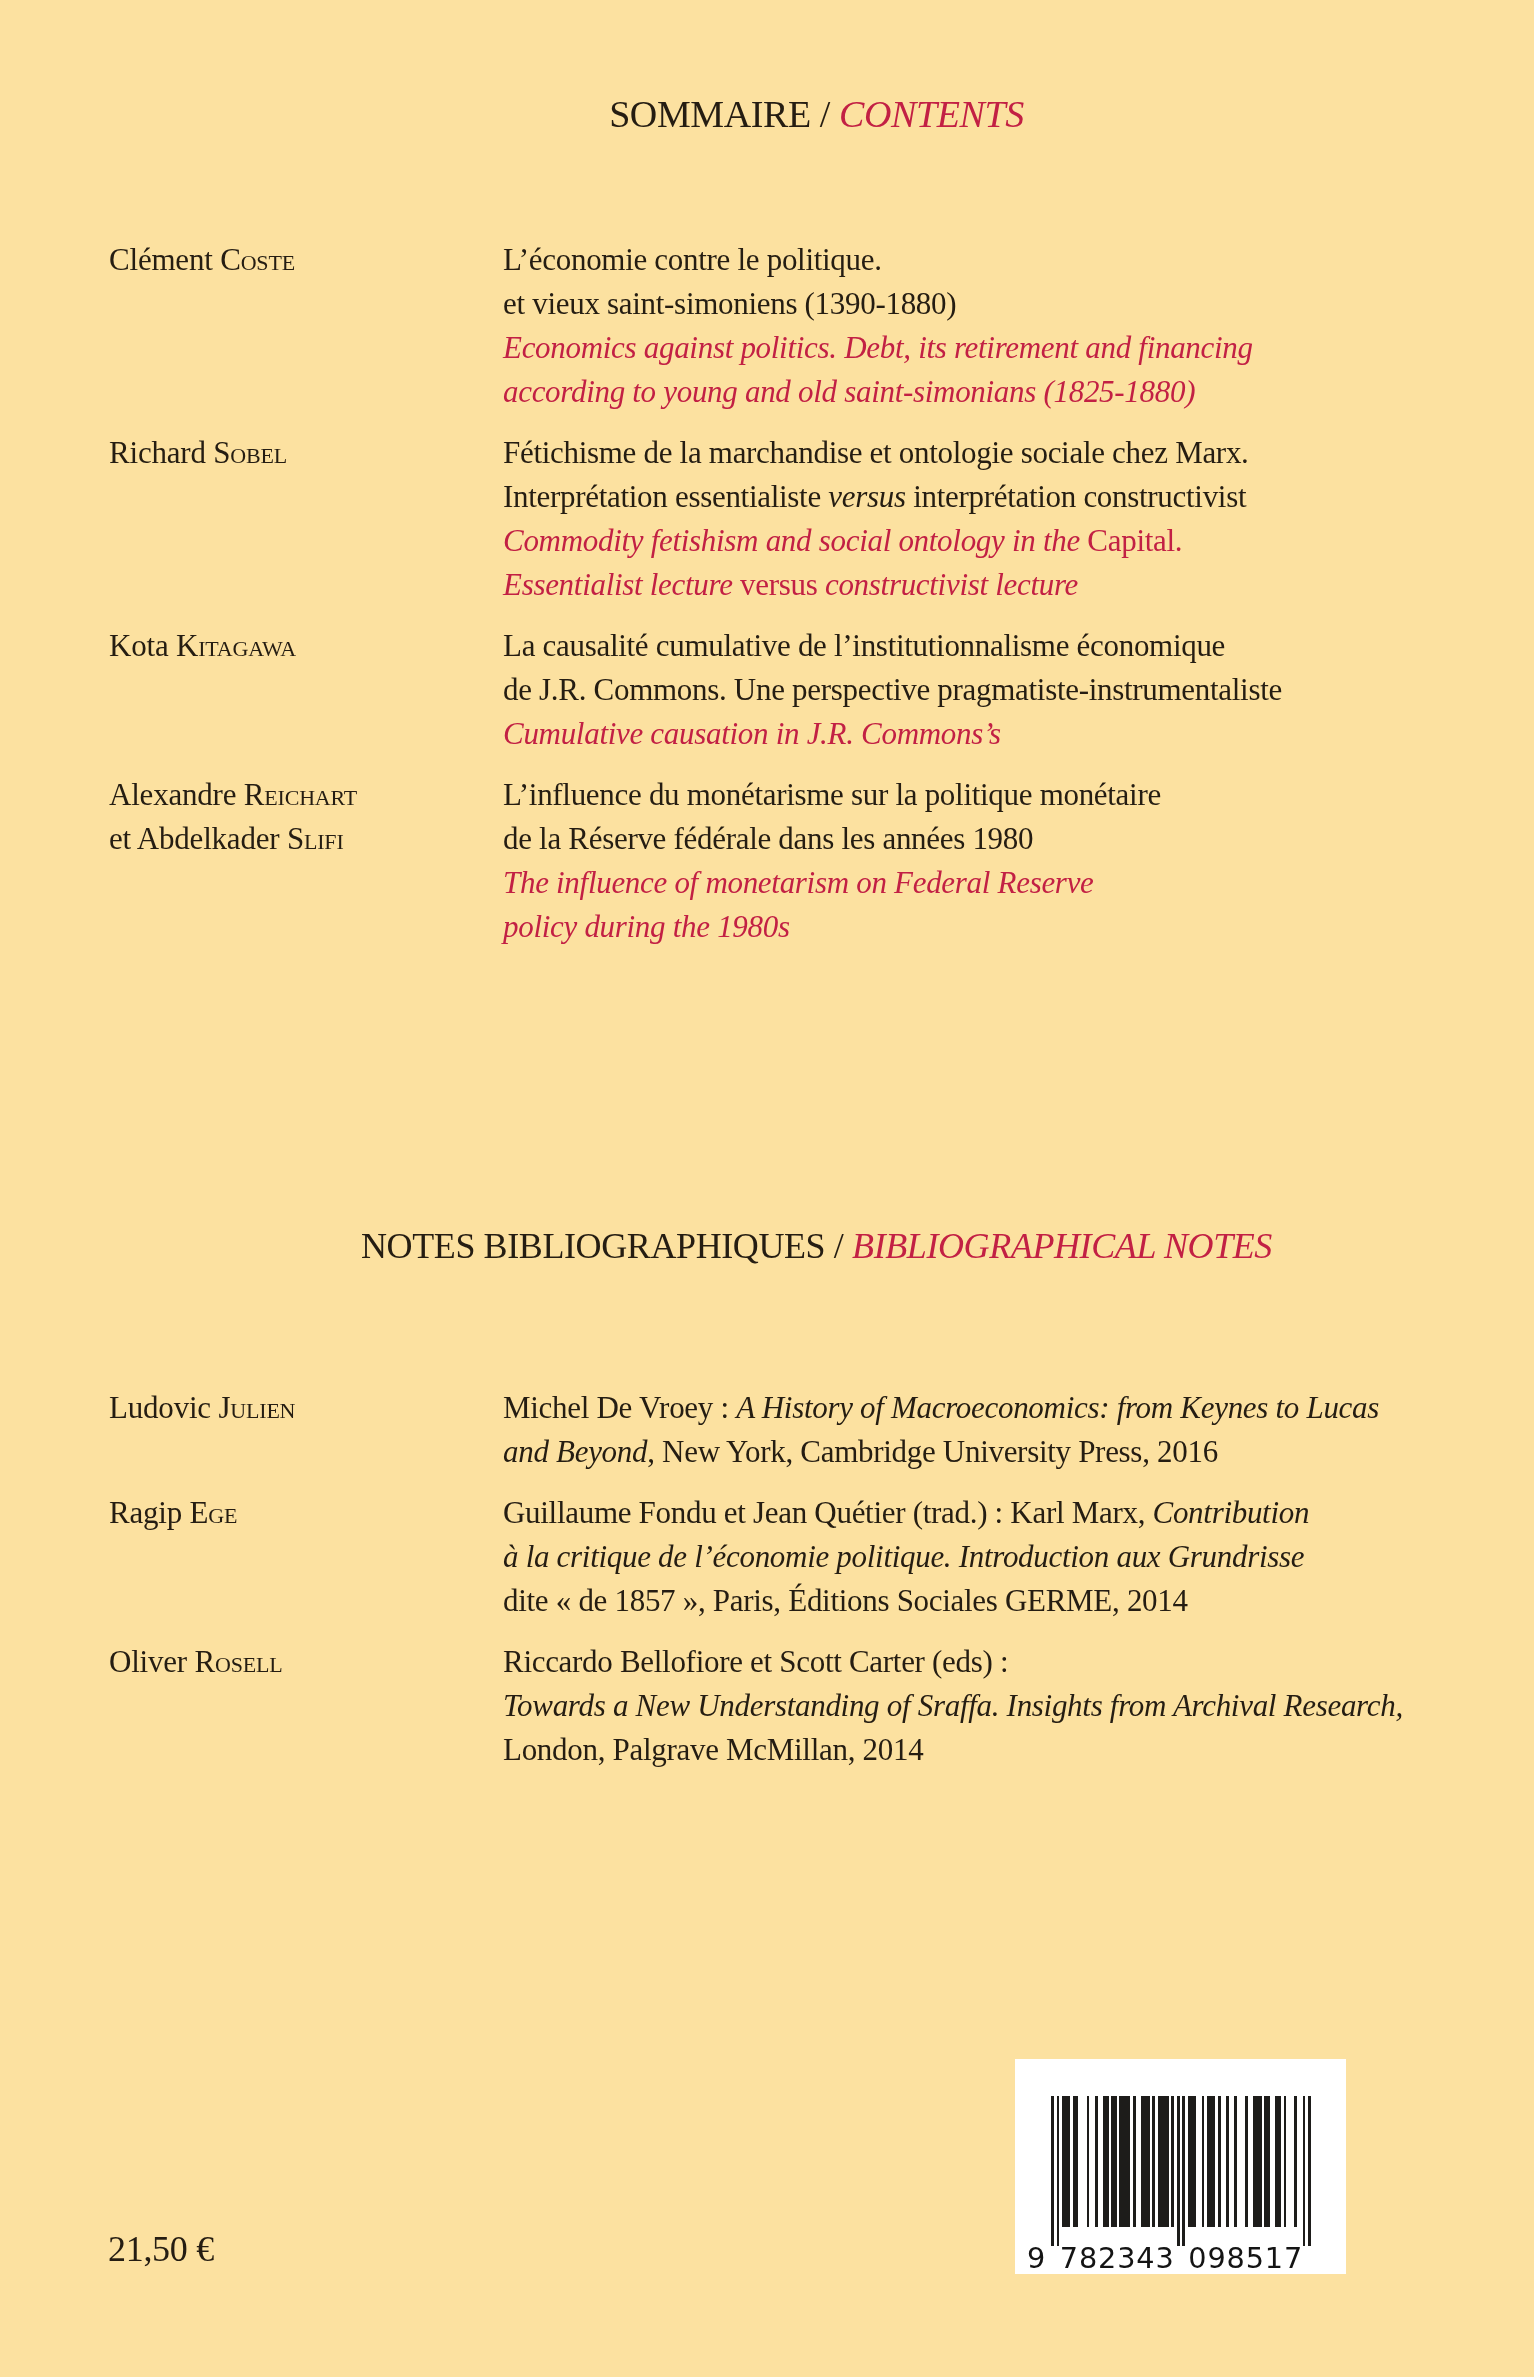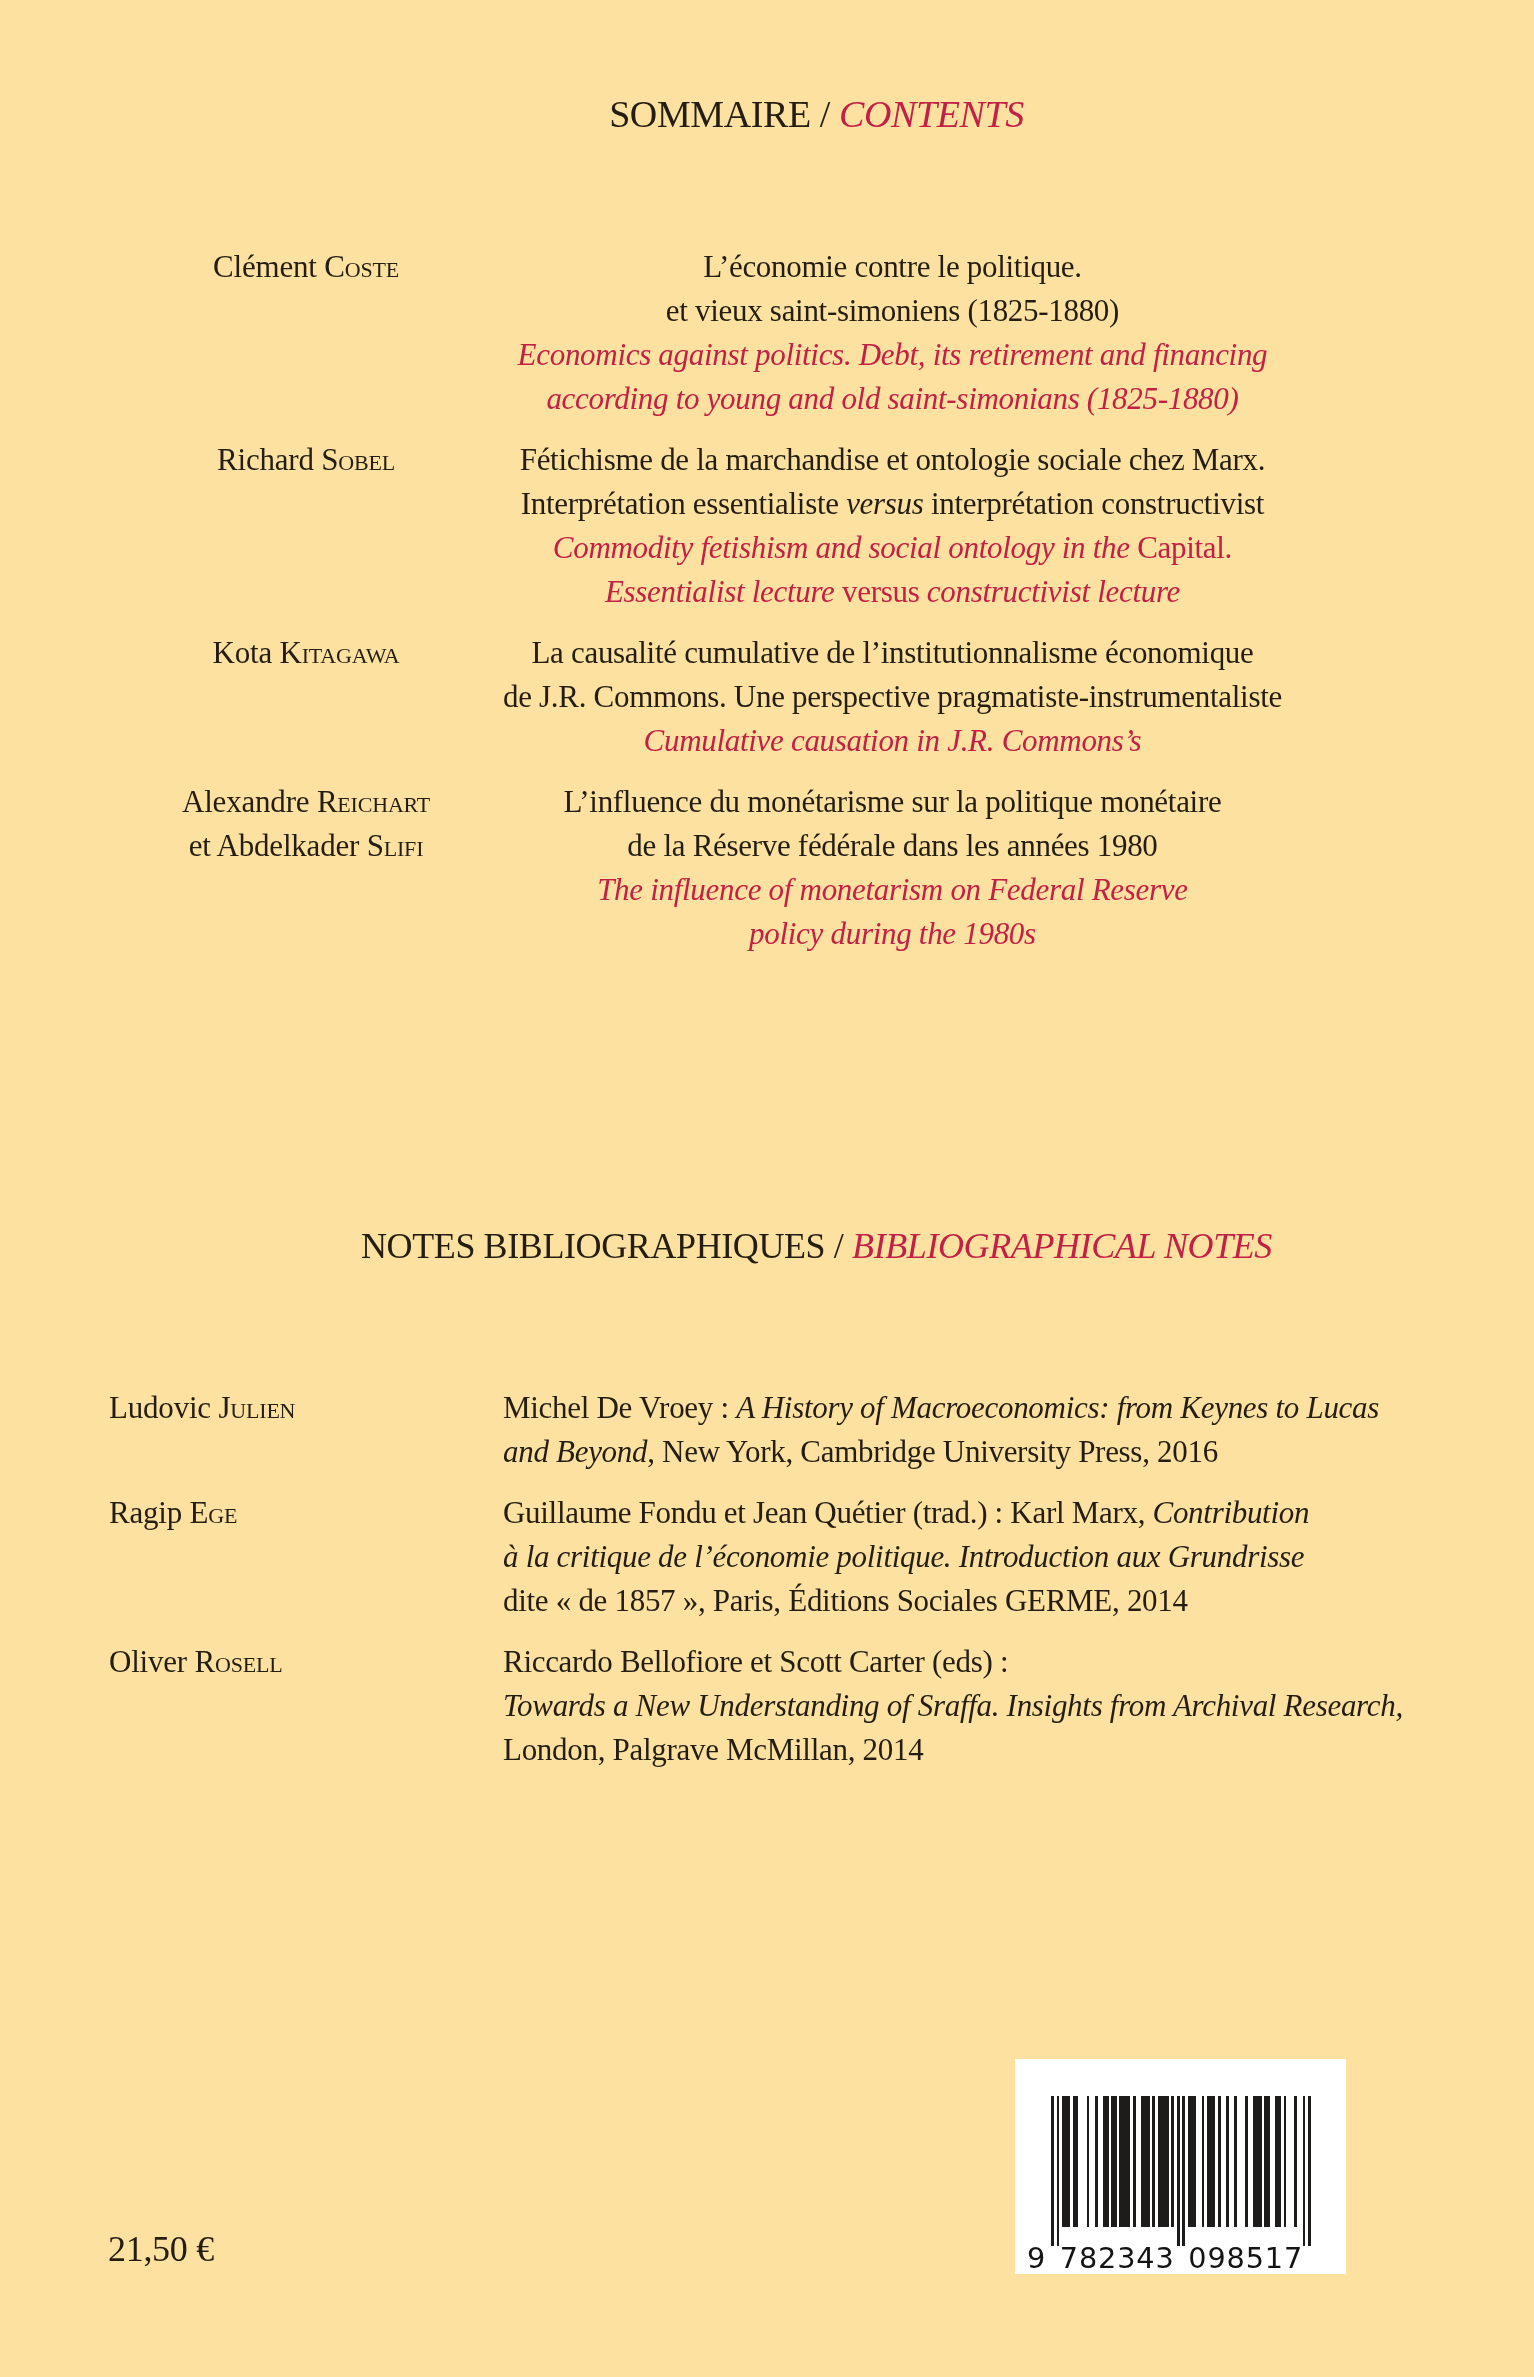--- a/index.html
+++ b/index.html
@@ -21,21 +21,21 @@
   .heading{
     position:absolute;left:103px;width:1427px;
     text-align:center;white-space:nowrap;
     letter-spacing:-0.4px;
   }
   #contents-heading{top:92px;font-size:38px;}
   #biblio-heading{top:1225px;font-size:36px;}
   .heading .en{color:var(--red);font-style:italic;}
   
   .entries{position:absolute;left:109px;}
-  #contents-entries{top:245px;text-align:center;}
+  #contents-entries{top:238px;}
   #biblio-entries{top:1386px;}
   .entry{display:flex;margin-bottom:17px;}
   .entry .author{
     flex:0 0 394px;width:394px;
     font-size:31px;line-height:44px;
     letter-spacing:-0.2px;
   }
   .entry .titles{flex:1 1 auto;font-size:31px;line-height:44px;}
   .line{white-space:nowrap;letter-spacing:-0.3px;}
   .line.red{color:var(--red);}
@@ -64,21 +64,21 @@
 
   <div class="heading" id="contents-heading"><span>SOMMAIRE</span><span> / </span><span class="en">CONTENTS</span></div>
 
   <div class="entries" id="contents-entries">
       <div class="entry">
         <div class="author">
           <div><span>Clément </span><span class="sc">Coste</span></div>
         </div>
         <div class="titles">
           <div class="line"><span class="rm">L’économie contre le politique.</span></div>
-          <div class="line"><span class="rm">et vieux saint-simoniens (1825-1880)</span></div>
+          <div class="line"><span class="rm">et vieux saint-simoniens (1390-1880)</span></div>
           <div class="line red"><span class="it">Economics against politics. Debt, its retirement and financing</span></div>
           <div class="line red"><span class="it">according to young and old saint-simonians (1825-1880)</span></div>
         </div>
       </div>
       <div class="entry">
         <div class="author">
           <div><span>Richard </span><span class="sc">Sobel</span></div>
         </div>
         <div class="titles">
           <div class="line"><span class="rm">Fétichisme de la marchandise et ontologie sociale chez Marx.</span></div>

